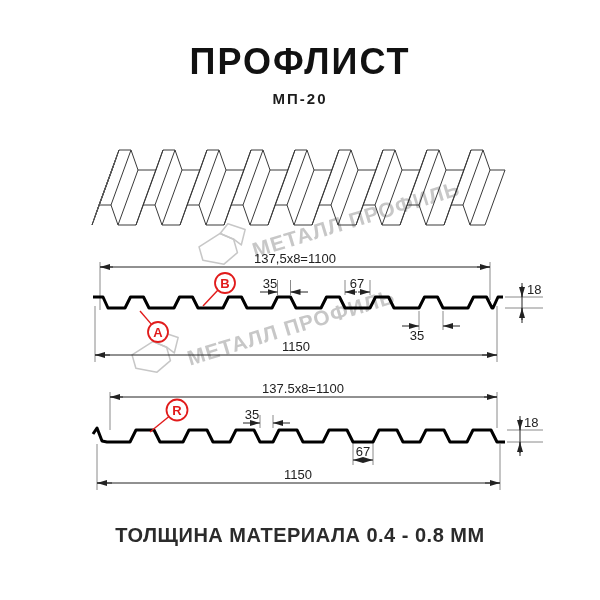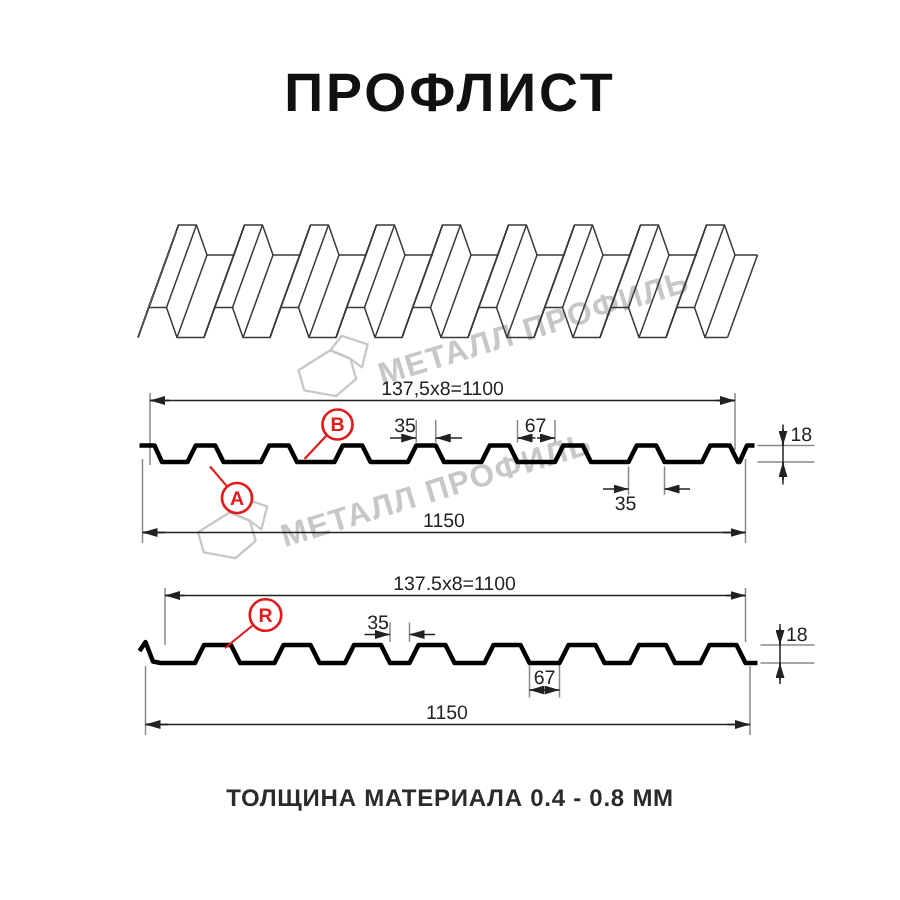--- a/index.html
+++ b/index.html
@@ -1,35 +1,36 @@
 <!DOCTYPE html>
 <html><head>
 <meta charset="utf-8">
 <style>
   html,body{margin:0;padding:0;background:#fff;width:600px;height:600px;overflow:hidden;}
   #stage{position:relative;width:520px;height:600px;background:#fff;font-family:"Liberation Sans",sans-serif;}
   .hdr{position:absolute;left:0;top:44px;width:600px;text-align:center;}
   .title{font-size:36px;font-weight:800;letter-spacing:2px;color:#111;line-height:1;}
   .subtitle{margin-top:10px;font-size:15px;font-weight:700;letter-spacing:2px;color:#1c1c1c;}
   .footer{position:absolute;left:0;top:524px;width:600px;text-align:center;
-          font-size:16px;font-weight:700;letter-spacing:.5px;color:#2b2b2b;}
+          font-size:20px;font-weight:700;letter-spacing:.5px;color:#2b2b2b;}
   svg{position:absolute;overflow:visible;}
   .wm-text{position:absolute;font-size:21px;font-weight:800;letter-spacing:1px;color:#c7c7c7;
            white-space:nowrap;transform:rotate(-17deg);transform-origin:0 50%;z-index:1;}
   .z1{z-index:1;} .z2{z-index:2;}
   .dimtxt{font-size:13px;fill:#222;}
   .redtxt{font-size:13px;font-weight:bold;fill:#e11b1b;}
 </style>
 </head>
 <body>
 
 <div id="stage">
 
   <div class="hdr">
     <div class="title">ПРОФЛИСТ</div>
+    <div class="subtitle">МП-20</div>
   </div>
 
   <svg class="z1" style="left:195px;top:220px;" width="58" height="48" viewBox="0 0 60 50">
     <g fill="none" stroke="#c7c7c7" stroke-width="1.6" stroke-linejoin="round">
       <path d="M4,28 L26,14 L40,20 L44,34 L30,46 L8,42 Z"></path>
       <path d="M26,14 L34,4 L52,10 L48,26 L40,20 Z"></path>
     </g>
   </svg>
   <div class="wm-text" style="left:253px;top:239px;">МЕТАЛЛ ПРОФИЛЬ</div>
 

